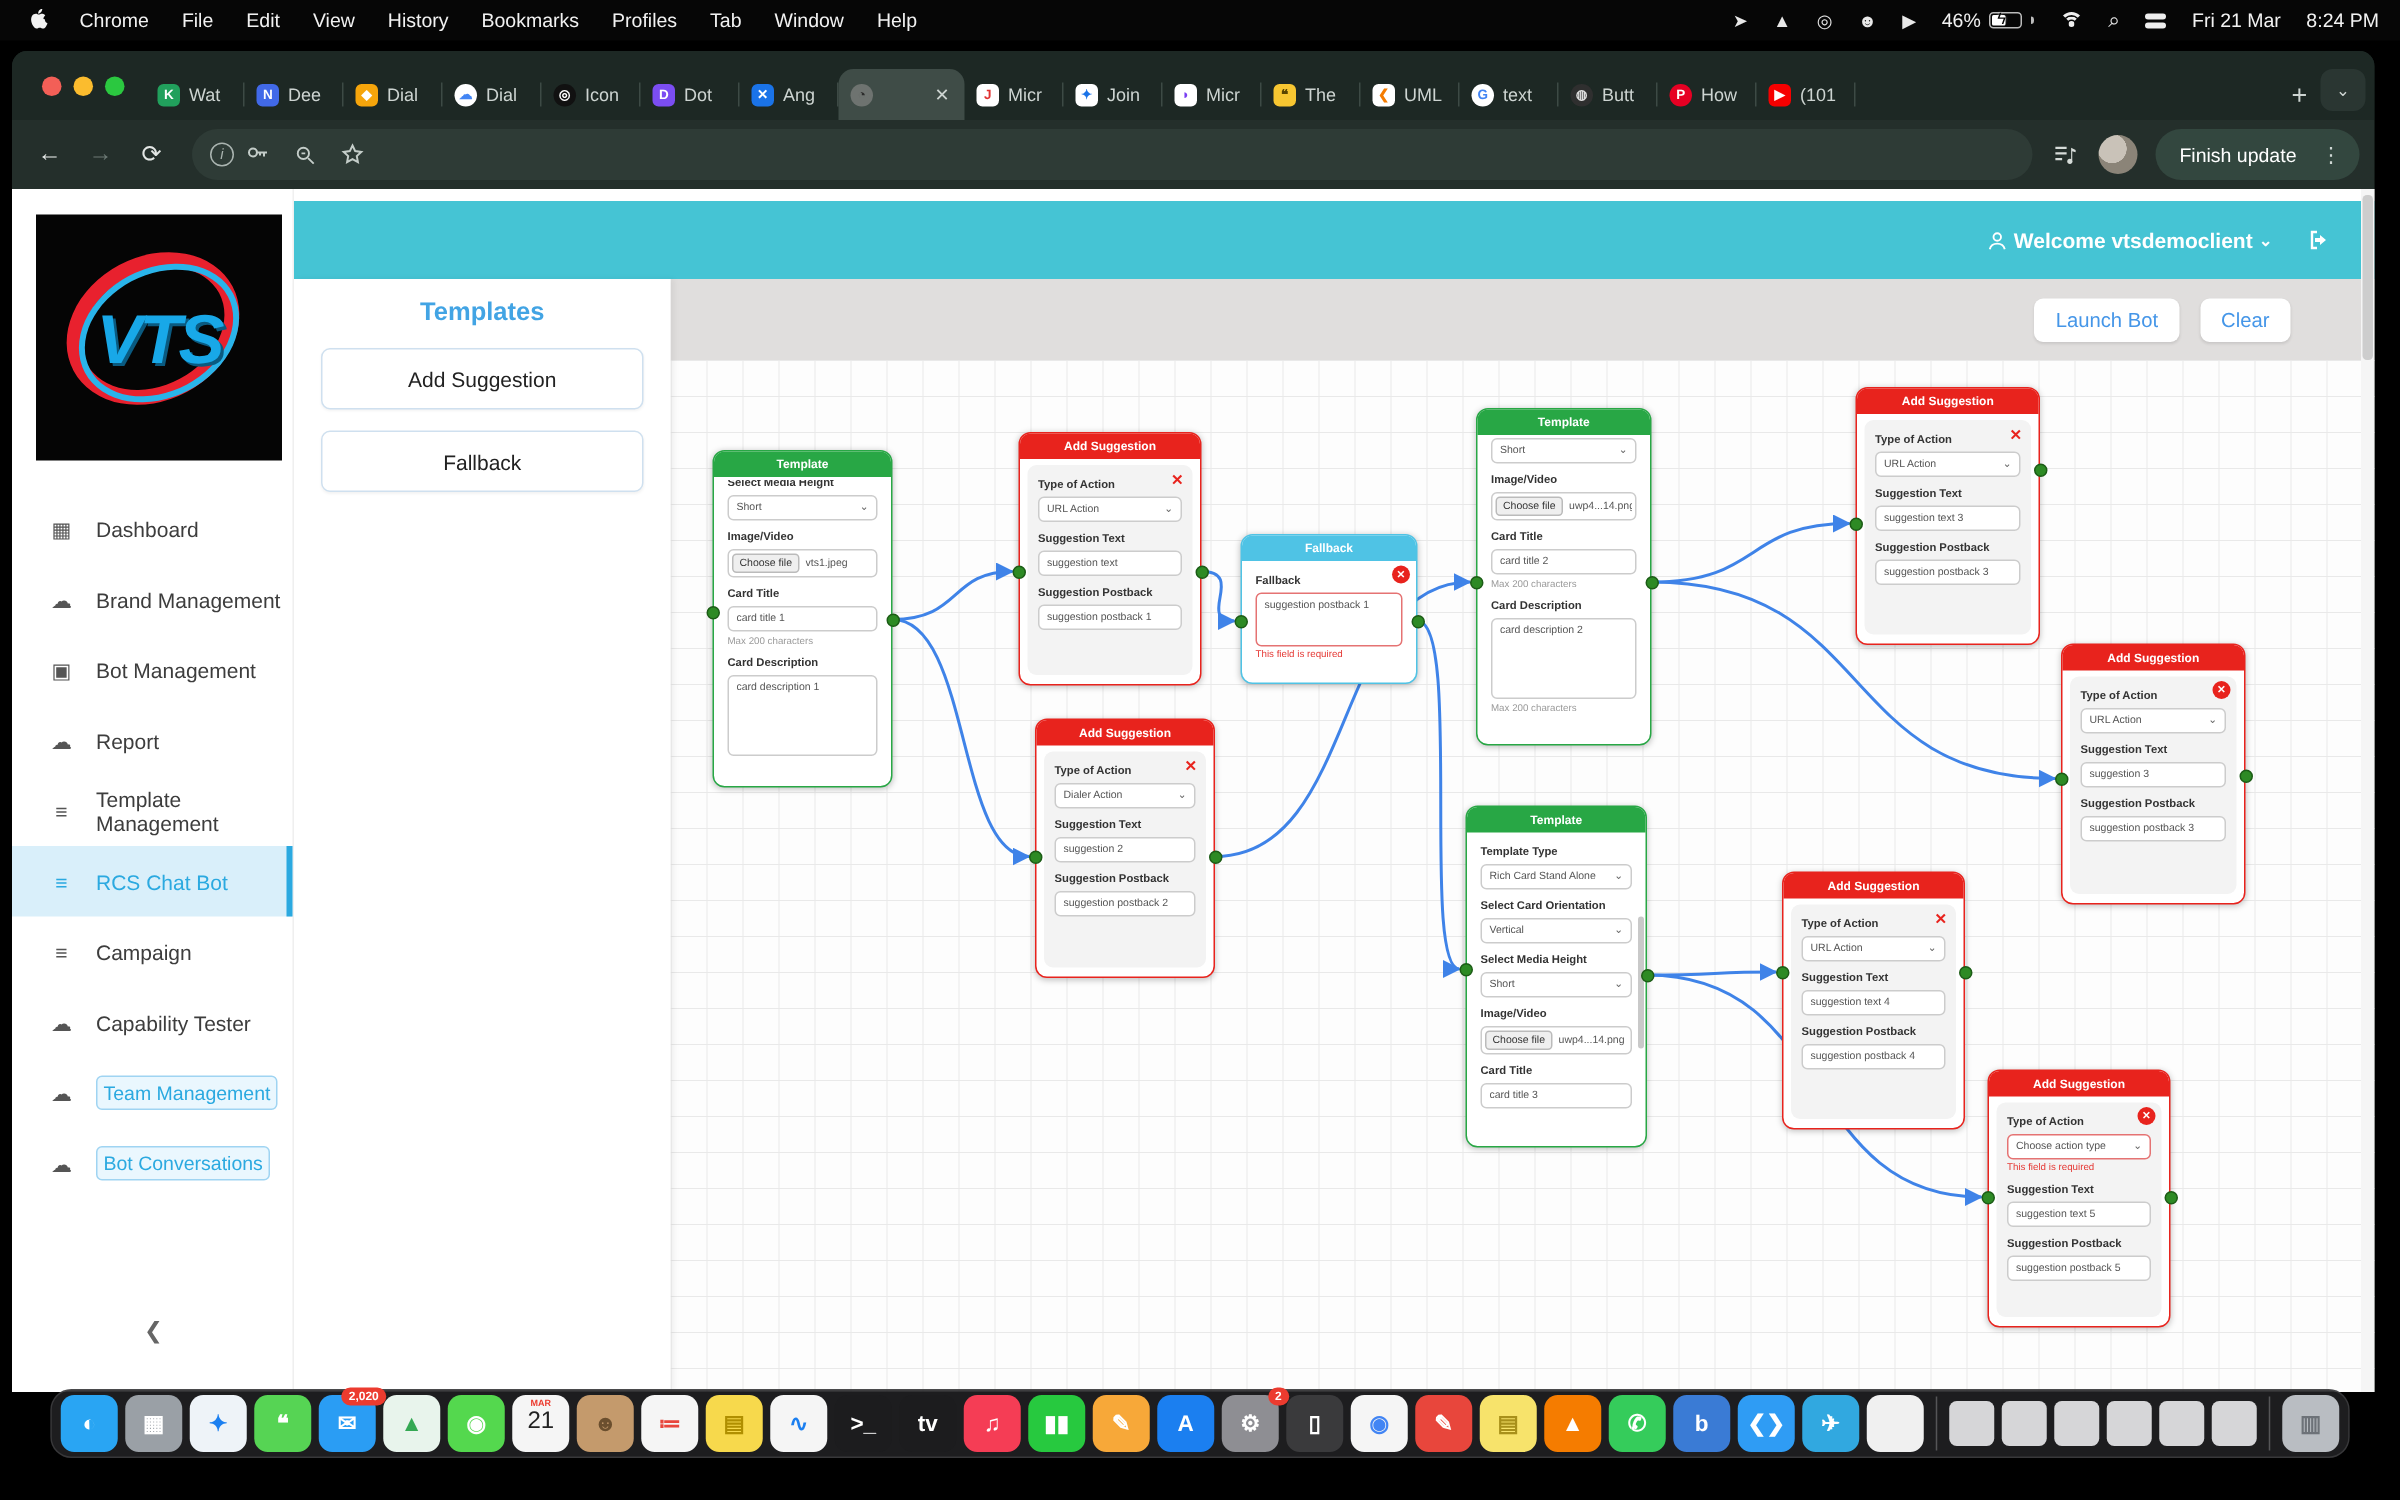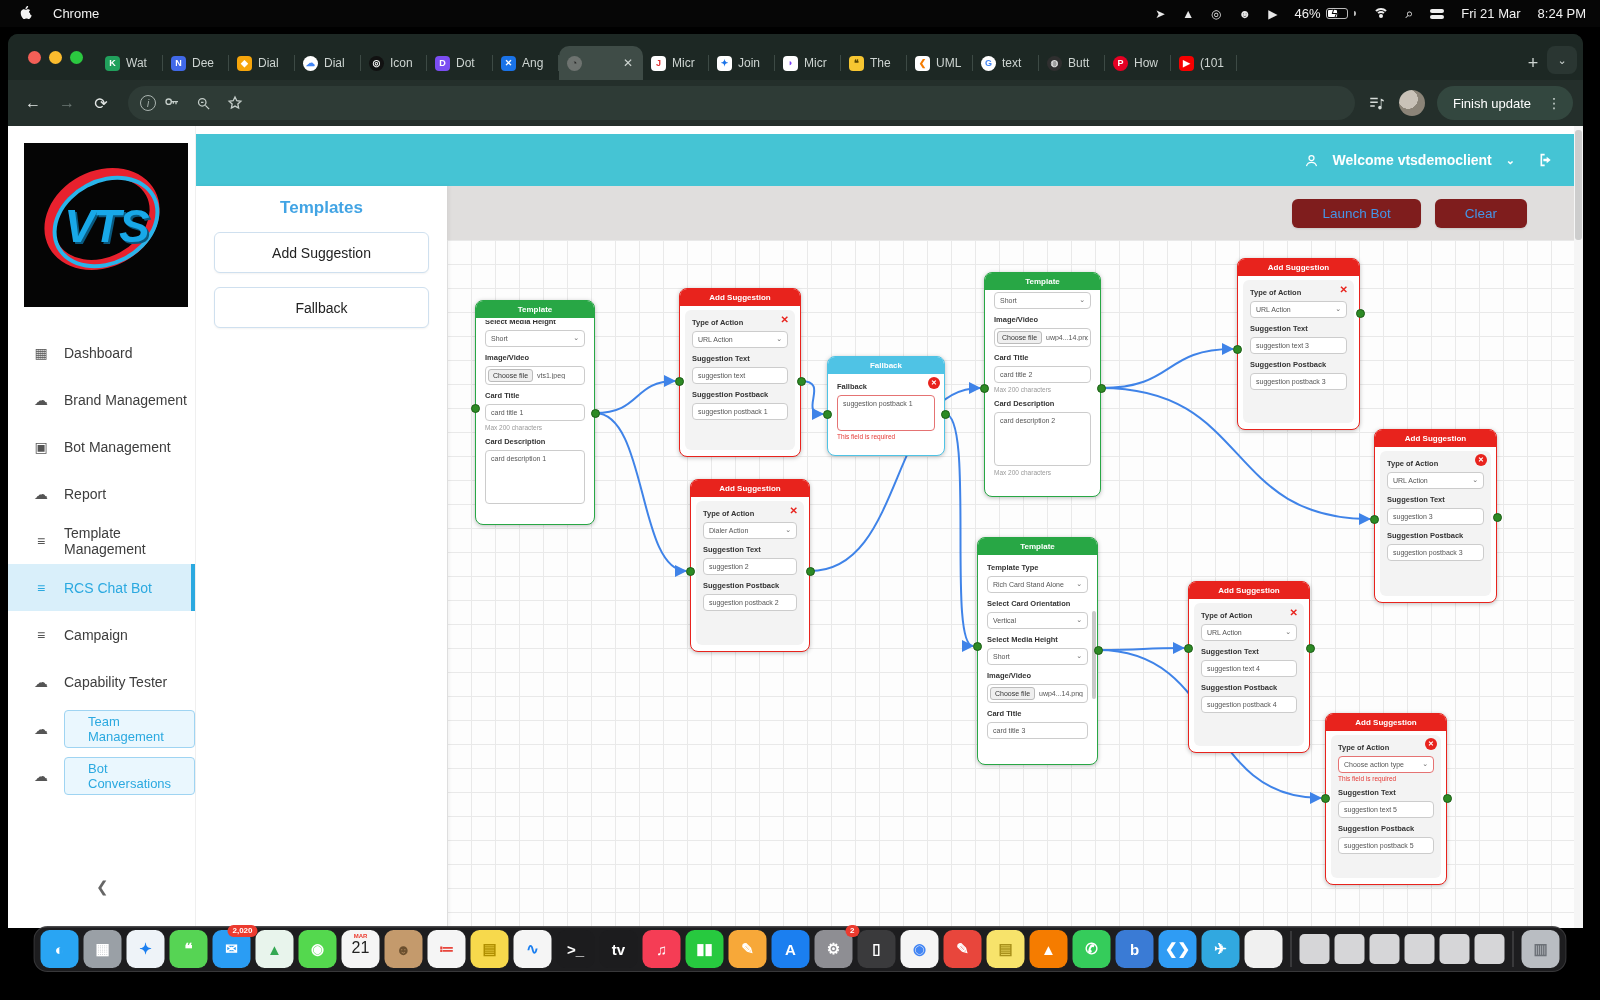--- a/index.html
+++ b/index.html
@@ -79,39 +79,39 @@
                font-size:46px; font-weight:bold; font-style:italic; letter-spacing:-2px;
                text-shadow:2px 2px 0 #0a5a80;}
   .nav { margin-top:22px;}
   .nav-item { height:47px; display:flex; align-items:center; gap:14px; padding-left:24px;
               color:#3d3d3d; font-size:14px; position:relative; cursor:pointer;}
   .nav-item .ic { width:18px; text-align:center; color:#555; font-size:14px; flex:none;}
   .nav-item.active { background:#d9effa; color:#2ba9e0; }
   .nav-item.active .ic { color:#2ba9e0; }
   .nav-item.active::after { content:""; position:absolute; right:0; top:0; bottom:0; width:4px; background:#2ba9e0;}
   .nav-chip { border:1px solid #9fd4f2; background:#eaf7fe; color:#2ba9e0; border-radius:4px;
-              padding:3px 23px; font-size:13px;}
+              padding:3px 4px; font-size:13px;}
   .collapse { position:absolute; bottom:32px; left:88px; color:#666; font-size:15px; cursor:pointer;}
 
   .mainzone { flex:1; display:flex; flex-direction:column; min-width:0;}
   .tealgap { height:8px; background:#fff;}
   .tealbar { height:52px; background:#45c4d4; display:flex; align-items:center; justify-content:flex-end;
              padding-right:28px; color:#fff; gap:22px;}
-  .welcome { display:flex; align-items:center; gap:14px; font-size:14px; font-weight:bold;}
+  .welcome { display:flex; align-items:center; gap:4px; font-size:14px; font-weight:bold;}
   .chev { font-size:11px; }
   .content { flex:1; display:flex; min-height:0;}
   .tpanel { width:251px; background:#fff; flex:none; box-shadow:2px 0 4px rgba(0,0,0,.06); z-index:4; position:relative;}
   .tpanel-title { text-align:center; color:#42a4e4; font-weight:bold; font-size:17px; margin-top:12px;}
   .tpanel-btn { margin:14px 18px 0; height:41px; background:#fff; border:1px solid #cfe0ef; border-radius:6px;
                 display:flex; align-items:center; justify-content:center; font-size:14px; color:#222;
                 box-shadow:0 1px 2px rgba(0,0,0,.05); cursor:pointer;}
   .canvaswrap { flex:1; display:flex; flex-direction:column; min-width:0; position:relative;}
   .graybar { height:54px; background:#e0dedd; display:flex; align-items:center; justify-content:flex-end;
              gap:14px; padding-right:56px;}
-  .gb-btn { background:#7f1d1d; border-radius:6px; color:#4596e8; font-size:13.5px; padding:7px 30px;
+  .gb-btn { background:#ffffff; border-radius:6px; color:#4596e8; font-size:13.5px; padding:7px 14px;
             box-shadow:0 1px 2px rgba(0,0,0,.1); cursor:pointer;}
   .canvas { flex:1; position:relative; background:#fdfdfd;
             background-image:linear-gradient(#e9e9e9 1px, transparent 1px),
                              linear-gradient(90deg,#e9e9e9 1px, transparent 1px);
             background-size:24px 24px; overflow:hidden;}
   .wires { position:absolute; left:0; top:0; z-index:1; pointer-events:none;}
 
   
   .node { position:absolute; background:#fff; border-radius:8px; z-index:2;
           box-shadow:0 1px 4px rgba(0,0,0,.25); font-size:7.5px;}
@@ -164,20 +164,31 @@
 </style>
 </head>
 <body>
 
 <div class="menubar">
   <div class="mb-left">
     <svg class="apple-ic" viewBox="0 0 14 17">
       <path fill="#f2f2f2" d="M11.6 9c0-2 1.6-3 1.7-3.1-.9-1.4-2.4-1.6-2.9-1.6-1.2-.1-2.4.7-3 .7-.6 0-1.6-.7-2.6-.7C3.4 4.3 2 5.1 1.2 6.4c-1.6 2.8-.4 6.9 1.2 9.1.8 1.1 1.7 2.3 2.9 2.3 1.2 0 1.6-.7 3-.7s1.8.7 3 .7c1.2 0 2-1.1 2.8-2.2.9-1.3 1.2-2.5 1.2-2.6 0 0-2.4-.9-2.4-3.7l-1.3-.3zM9.6 2.8c.6-.8 1.1-1.9 1-3-.9 0-2.1.6-2.7 1.4-.6.7-1.2 1.9-1 3 1 .1 2.1-.6 2.7-1.4z" transform="scale(0.78)"></path>
     </svg>
     <span class="mb-item app">Chrome</span>
+    <span class="mb-items" id="mb-items" style="display:flex">
+        <span class="mb-item">File</span>
+        <span class="mb-item">Edit</span>
+        <span class="mb-item">View</span>
+        <span class="mb-item">History</span>
+        <span class="mb-item">Bookmarks</span>
+        <span class="mb-item">Profiles</span>
+        <span class="mb-item">Tab</span>
+        <span class="mb-item">Window</span>
+        <span class="mb-item">Help</span>
+      </span>
   </div>
   <div class="mb-right">
     <span class="st-ic">➤</span>
     <span class="st-ic">▲</span>
     <span class="st-ic">◎</span>
     <span class="st-ic">☻</span>
     <span class="st-ic">▶</span>
     <span class="batt">
       <span>46%</span>
       <span class="batt-body">

